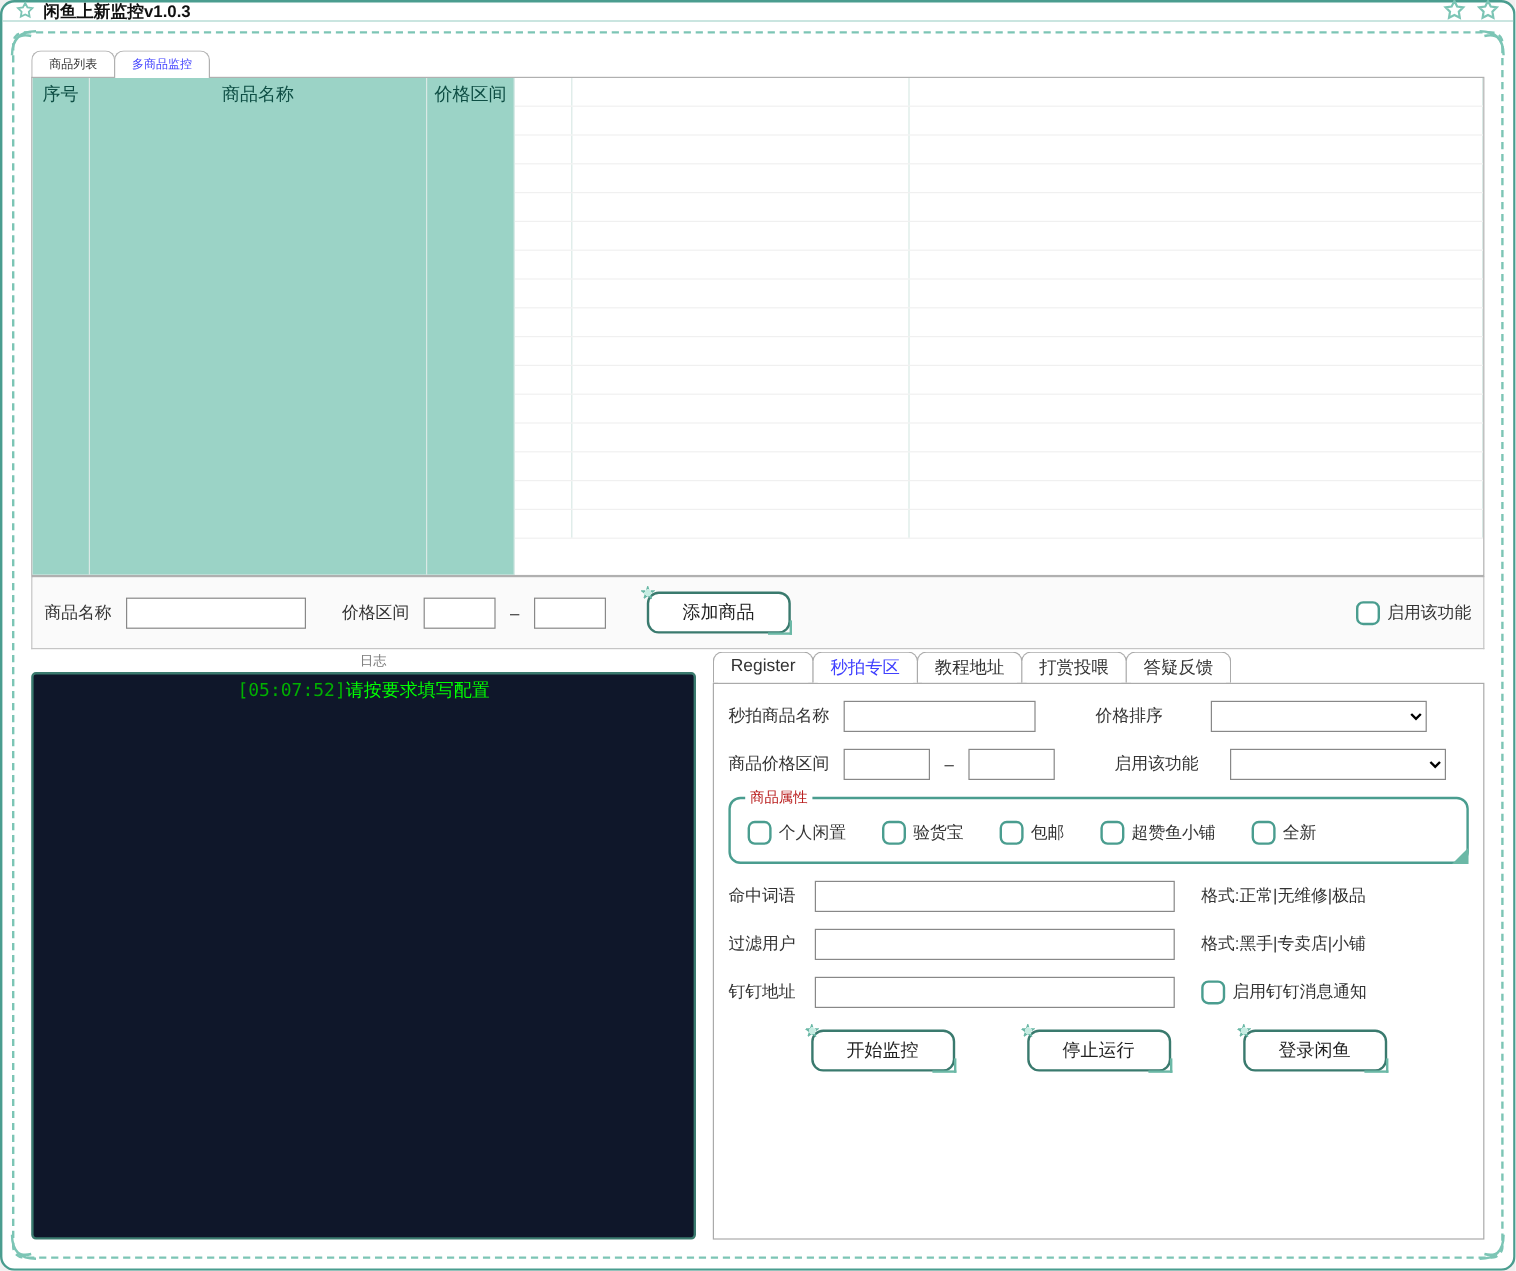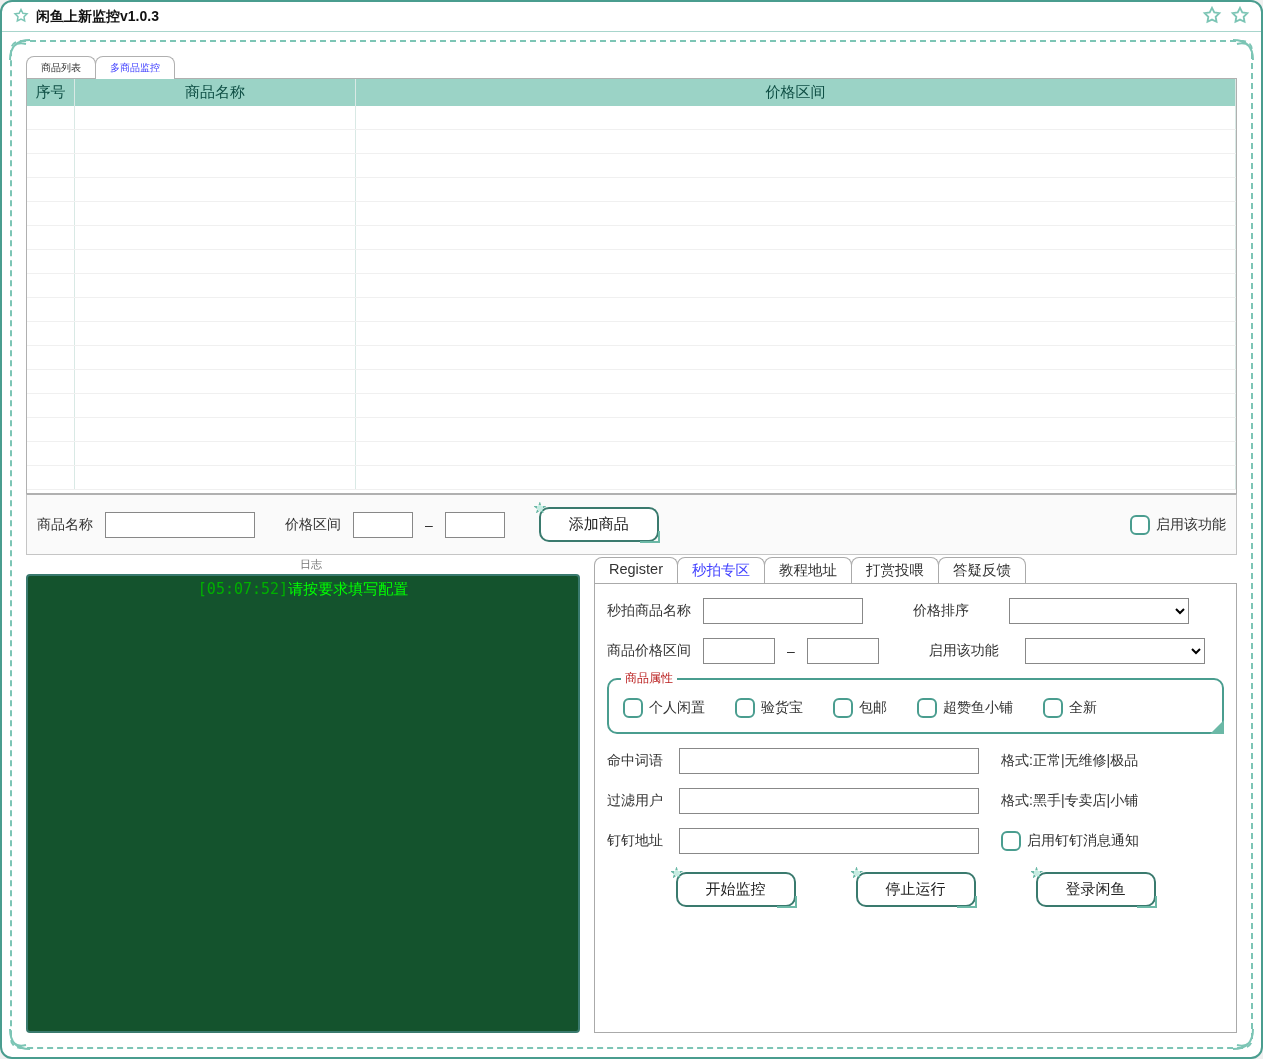--- a/index.html
+++ b/index.html
@@ -16,21 +16,21 @@
       width: 1263px;
       height: 1059px;
       background: #fff;
       border: 2px solid #4a9d8f;
       border-radius: 12px;
       position: relative;
       display: flex;
       flex-direction: column;
     }
     .titlebar {
-      height: 30px;
+      height: 16px;
       display: flex;
       align-items: center;
       padding: 0 10px;
       border-bottom: 1px solid #a8d5cc;
     }
     .titlebar .star {
       width: 18px; height: 18px;
       margin-right: 6px;
       color: #7cc5b5;
     }
@@ -86,21 +86,21 @@
       margin-right: -1px;
     }
     .tab.active { color: #4040ff; background: #fff; z-index: 2; }
 
     
     .grid-wrap {
       border: 1px solid #b0b0b0;
       flex: 0 0 416px;
       overflow: hidden;
       display: flex;
-      flex-direction: column;
+      flex-direction: row;
     }
     .grid-head {
       display: flex;
       background: #9bd3c6;
       color: #0e4e44;
       font-size: 15px;
     }
     .grid-head .col, .grid-row .col {
       border-right: 1px solid #d9e9e5;
       padding: 4px 6px;
@@ -201,21 +201,21 @@
       text-align: center;
     }
     .log-label {
       font-size: 11px;
       color: #777;
       margin-bottom: 2px;
       margin-left: 16px;
     }
     .console {
       flex: 1;
-      background: #14532d;
+      background: #0f172a;
       border: 2px solid #3a7a6e;
       border-radius: 4px;
       padding: 4px;
       font-family: "SimSun", monospace;
       font-size: 15px;
       overflow: auto;
     }
     .console .line .ts { color: #00b000; }
     .console .line .msg { color: #00ff00; }
 

